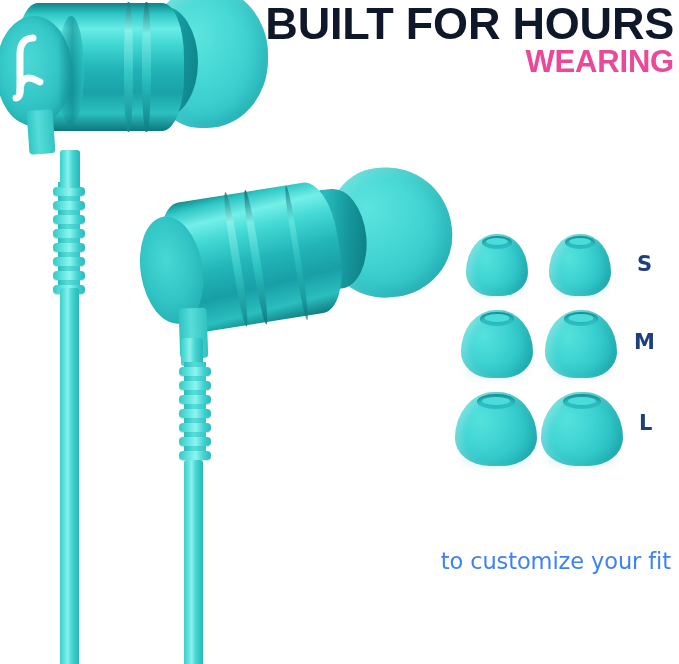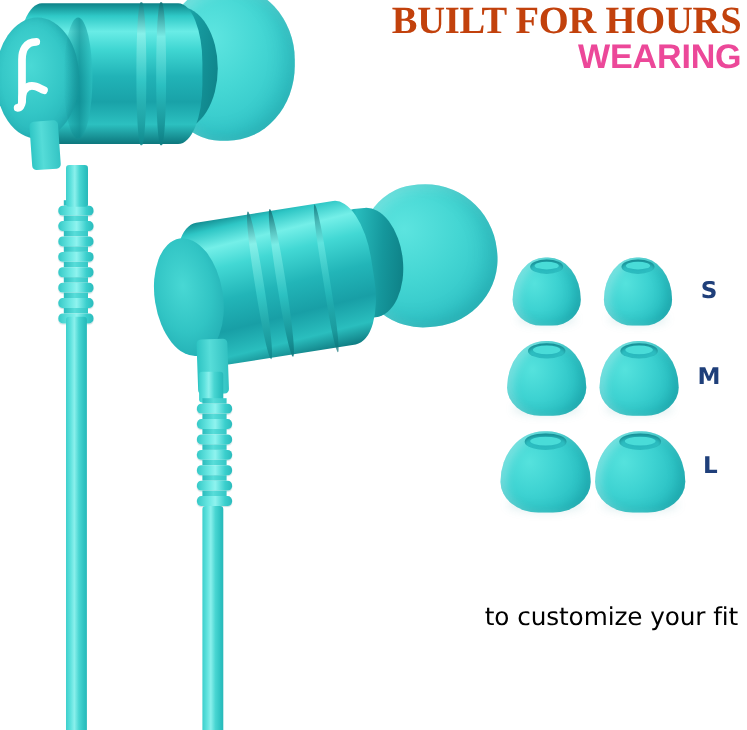--- a/index.html
+++ b/index.html
@@ -27,42 +27,42 @@
     text-align: right;
     line-height: 0.99;
     letter-spacing: -0.2px;
   }
   .headline .l {
     display: block;
     font-family: "Liberation Sans", sans-serif;
     font-weight: bold;
     font-size: 40px;
   }
-  .headline .l1 { color: #c2410c; font-size: 35px; font-family: Liberation Serif, serif; }
+  .headline .l1 { color: #0f172a; font-size: 45px; }
   .headline .l2 { color: #2b5199; font-size: 40.5px; }
   .headline .l3 { color: #ec4899; font-size: 31px; }
 
   
   .caption {
     position: absolute;
     right: 8px;
     top: 548px;
     width: 420px;
     text-align: right;
     line-height: 1.22;
   }
   .caption .c {
     display: block;
     font-family: "DejaVu Sans", sans-serif;
     font-weight: 400;
     font-size: 22.5px;
     letter-spacing: -0.1px;
   }
   .caption .c1 { color: #3b3f44; }
-  .caption .c2 { color: #000000; }
+  .caption .c2 { color: #3b82f6; }
 
   
   .size-label {
     position: absolute;
     font-family: "DejaVu Sans", sans-serif;
     font-weight: 700;
     font-size: 21px;
     color: #1f3f7a;
     width: 30px;
     text-align: left;

